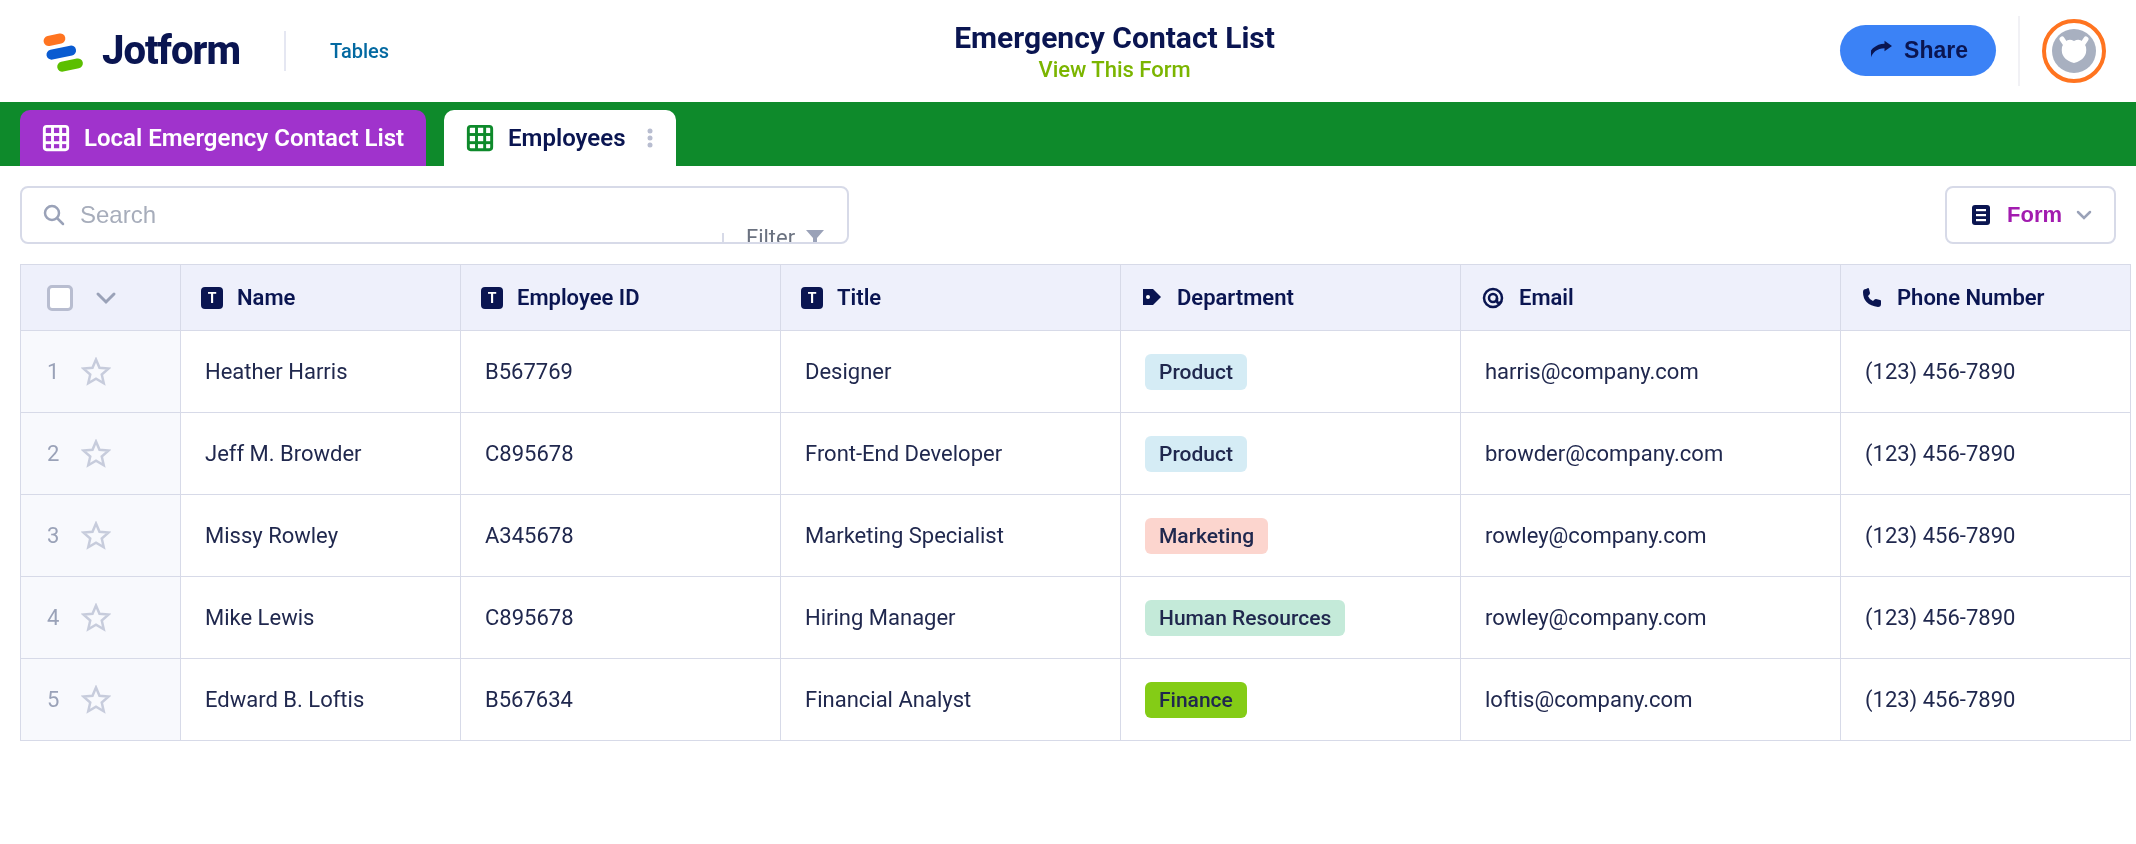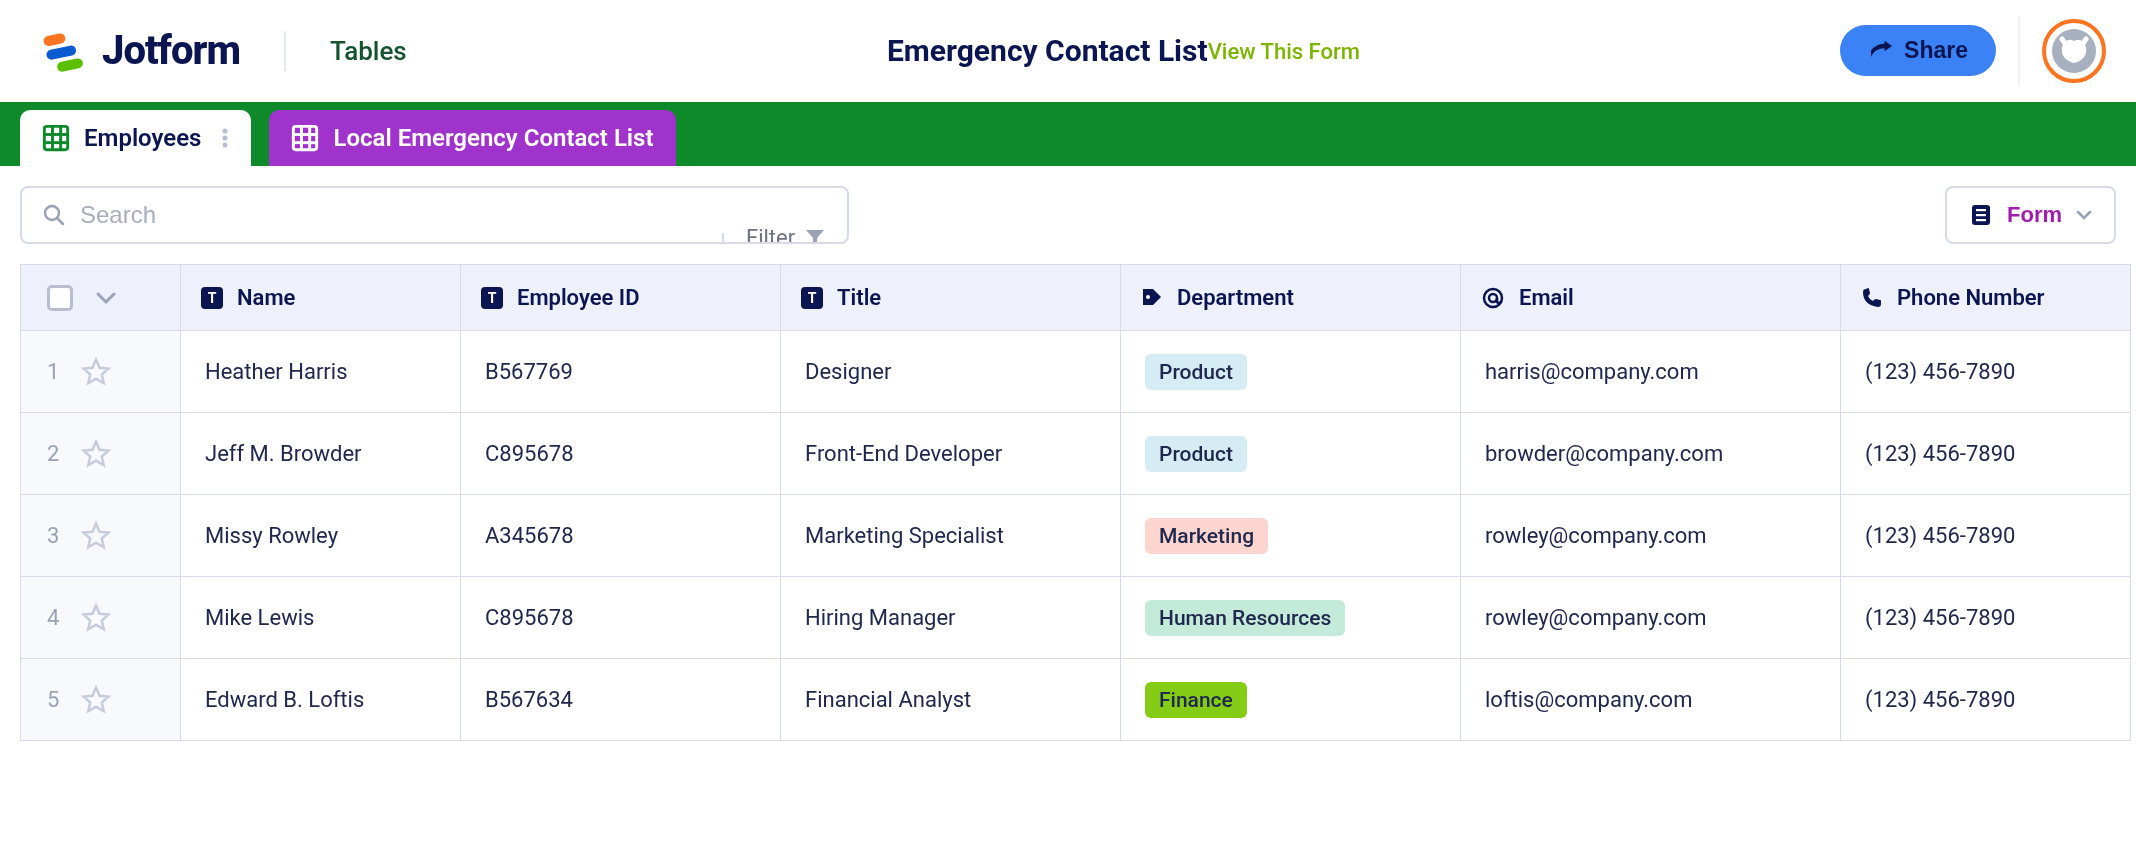--- a/index.html
+++ b/index.html
@@ -4,22 +4,22 @@
 <style>
 * { box-sizing: border-box; margin: 0; padding: 0; }
 body { font-family: -apple-system, BlinkMacSystemFont, "Segoe UI", Roboto, Helvetica, Arial, sans-serif; background: #fff; color: #0a1551; width: 2136px; }
 
 
 .header { display: flex; align-items: center; height: 102px; padding: 0 30px 1px 40px; border-bottom: 0; }
 .logo-wrap { display: flex; align-items: center; gap: 20px; }
 .logo-mark { display: flex; align-items: center; gap: 14px; }
 .logo-text { font-size: 40px; font-weight: 800; color: #0a1551; letter-spacing: -1px; }
 .divider-v { width: 2px; height: 40px; background: #e5e7f2; margin: 0 24px; }
-.tables-label { font-size: 26px; color: #14532d; font-weight: 500; }
-.title-center { flex: 1; text-align: center; display: flex; align-items: center; justify-content: center; }
+.tables-label { font-size: 20px; color: #0369a1; font-weight: 500; }
+.title-center { flex: 1; text-align: center; display: flex; flex-direction: column; align-items: center; justify-content: center; }
 .page-title { font-size: 30px; font-weight: 700; color: #0a1551; }
 .view-form { font-size: 22px; color: #7bb500; font-weight: 500; cursor: pointer; margin-top: 2px; }
 .right-actions { display: flex; align-items: center; gap: 22px; }
 .share-btn { display: flex; align-items: center; gap: 12px; background: #3b82f6; border: none; border-radius: 28px; padding: 12px 28px; cursor: pointer; font-size: 23px; font-weight: 600; color: #0a1551; }
 .header-sep { width: 2px; height: 70px; background: #f1f1f5; }
 .avatar-ring { width: 64px; height: 64px; border-radius: 50%; border: 4px solid #ff7420; display: flex; align-items: center; justify-content: center; background: #fff; cursor: pointer; }
 
 
 .tabs-bar { background: #0e8a2b; height: 64px; display: flex; align-items: flex-end; padding-left: 20px; gap: 18px; }
 .tab { display: flex; align-items: center; gap: 14px; height: 56px; border-radius: 10px 10px 0 0; padding: 0 22px; font-size: 24px; font-weight: 600; cursor: pointer; }
@@ -96,44 +96,44 @@
       <svg width="44" height="44" viewBox="0 0 44 44">
         <circle cx="22" cy="22" r="22" fill="#a8b0c0"></circle>
         <path d="M10 18 Q 14 8 22 12 Q 30 8 34 18 Q 36 30 22 34 Q 8 30 10 18 Z" fill="#fff"></path>
         <path d="M14 16 L10 10 M30 16 L34 10" stroke="#fff" stroke-width="5" stroke-linecap="round"></path>
       </svg>
     </div>
   </div>
 </div>
 
 <div class="tabs-bar">
+  <div class="tab purple">
+    <svg class="grid-icon" viewBox="0 0 24 24">
+      <rect x="2" y="2" width="20" height="20" rx="2" fill="none" stroke="#fff" stroke-width="2.5"></rect>
+      <line x1="2" y1="9" x2="22" y2="9" stroke="#fff" stroke-width="2.5"></line>
+      <line x1="2" y1="16" x2="22" y2="16" stroke="#fff" stroke-width="2.5"></line>
+      <line x1="9" y1="2" x2="9" y2="22" stroke="#fff" stroke-width="2.5"></line>
+      <line x1="16" y1="2" x2="16" y2="22" stroke="#fff" stroke-width="2.5"></line>
+    </svg>
+    <span>Local Emergency Contact List</span>
+  </div>
   <div class="tab active">
     <svg class="grid-icon" viewBox="0 0 24 24">
       <rect x="2" y="2" width="20" height="20" rx="2" fill="none" stroke="#0e8a2b" stroke-width="2.5"></rect>
       <line x1="2" y1="9" x2="22" y2="9" stroke="#0e8a2b" stroke-width="2.5"></line>
       <line x1="2" y1="16" x2="22" y2="16" stroke="#0e8a2b" stroke-width="2.5"></line>
       <line x1="9" y1="2" x2="9" y2="22" stroke="#0e8a2b" stroke-width="2.5"></line>
       <line x1="16" y1="2" x2="16" y2="22" stroke="#0e8a2b" stroke-width="2.5"></line>
     </svg>
     <span>Employees</span>
     <svg class="more-dots" width="8" height="24" viewBox="0 0 8 24">
       <circle cx="4" cy="5" r="2.5" fill="#b8bdd0"></circle>
         <circle cx="4" cy="12" r="2.5" fill="#b8bdd0"></circle>
         <circle cx="4" cy="19" r="2.5" fill="#b8bdd0"></circle>
     </svg>
-  </div>
-  <div class="tab purple">
-    <svg class="grid-icon" viewBox="0 0 24 24">
-      <rect x="2" y="2" width="20" height="20" rx="2" fill="none" stroke="#fff" stroke-width="2.5"></rect>
-      <line x1="2" y1="9" x2="22" y2="9" stroke="#fff" stroke-width="2.5"></line>
-      <line x1="2" y1="16" x2="22" y2="16" stroke="#fff" stroke-width="2.5"></line>
-      <line x1="9" y1="2" x2="9" y2="22" stroke="#fff" stroke-width="2.5"></line>
-      <line x1="16" y1="2" x2="16" y2="22" stroke="#fff" stroke-width="2.5"></line>
-    </svg>
-    <span>Local Emergency Contact List</span>
   </div>
 </div>
 
 <div class="toolbar">
   <div class="search-filter">
     <div class="search-box">
       <svg width="24" height="24" viewBox="0 0 24 24">
         <circle cx="10" cy="10" r="7" fill="none" stroke="#9aa2b8" stroke-width="2.5"></circle>
         <line x1="15" y1="15" x2="21" y2="21" stroke="#9aa2b8" stroke-width="2.5" stroke-linecap="round"></line>
       </svg>

